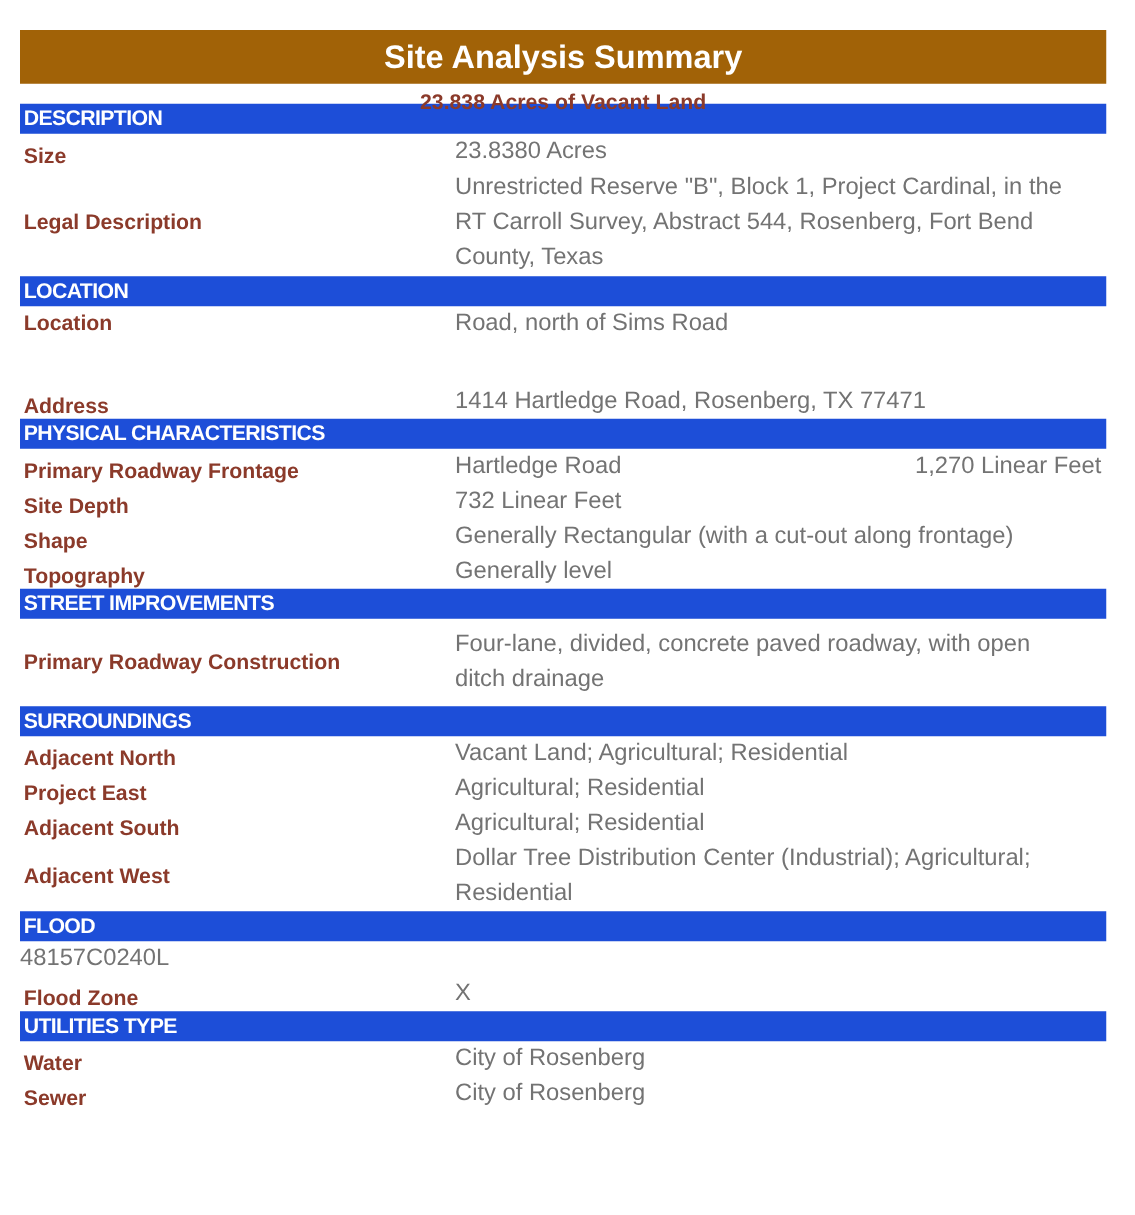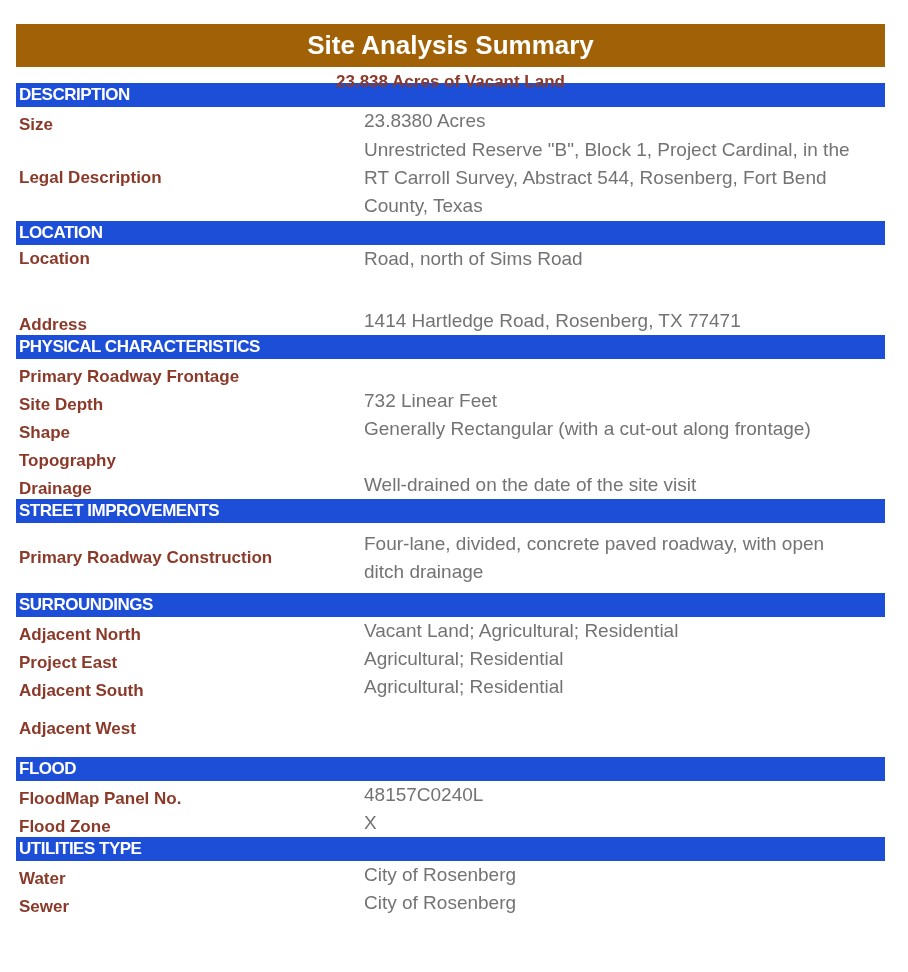--- a/index.html
+++ b/index.html
@@ -55,40 +55,41 @@
   <div class="row h28">
     <div class="label">Address</div>
     <div class="value">
         <span>1414 Hartledge Road, Rosenberg, TX 77471</span>
       </div>
   </div>
 
   <div class="section-bar">PHYSICAL CHARACTERISTICS</div>
   <div class="row h28">
     <div class="label">Primary Roadway Frontage</div>
+    <div class="value">
+      <span>Hartledge Road</span>
+      <span>1,270 Linear Feet</span>
+    </div>
   </div>
   <div class="row h28">
     <div class="label">Site Depth</div>
     <div class="value">
         <span>732 Linear Feet</span>
       </div>
   </div>
   <div class="row h28">
     <div class="label">Shape</div>
     <div class="value">
         <span>Generally Rectangular (with a cut-out along frontage)</span>
       </div>
   </div>
   <div class="row h28">
     <div class="label">Topography</div>
-  </div>
-  <div class="row h28">
-    <div class="label">Drainage</div>
     <div class="value">
-        <span>Well-drained on the date of the site visit</span>
+        <span>Generally level</span>
       </div>
   </div>
 
   <div class="section-bar">STREET IMPROVEMENTS</div>
   <div class="row h56" style="height:70px">
     <div class="label">Primary Roadway Construction</div>
     <div class="value" style="display:block">
       <div>Four-lane, divided, concrete paved roadway, with open</div>
       <div>ditch drainage</div>
     </div>
@@ -108,25 +109,28 @@
       </div>
   </div>
   <div class="row h28">
     <div class="label">Adjacent South</div>
     <div class="value">
         <span>Agricultural; Residential</span>
       </div>
   </div>
   <div class="row h56" style="height:56px">
     <div class="label">Adjacent West</div>
+    <div class="value" style="display:block">
+      <div>Dollar Tree Distribution Center (Industrial); Agricultural;</div>
+      <div>Residential</div>
+    </div>
   </div>
 
   <div class="section-bar">FLOOD</div>
   <div class="row h28">
-    <div class="label">FloodMap Panel No.</div>
     <div class="value">
         <span>48157C0240L</span>
       </div>
   </div>
   <div class="row h28">
     <div class="label">Flood Zone</div>
     <div class="value">
         <span>X</span>
       </div>
   </div>

